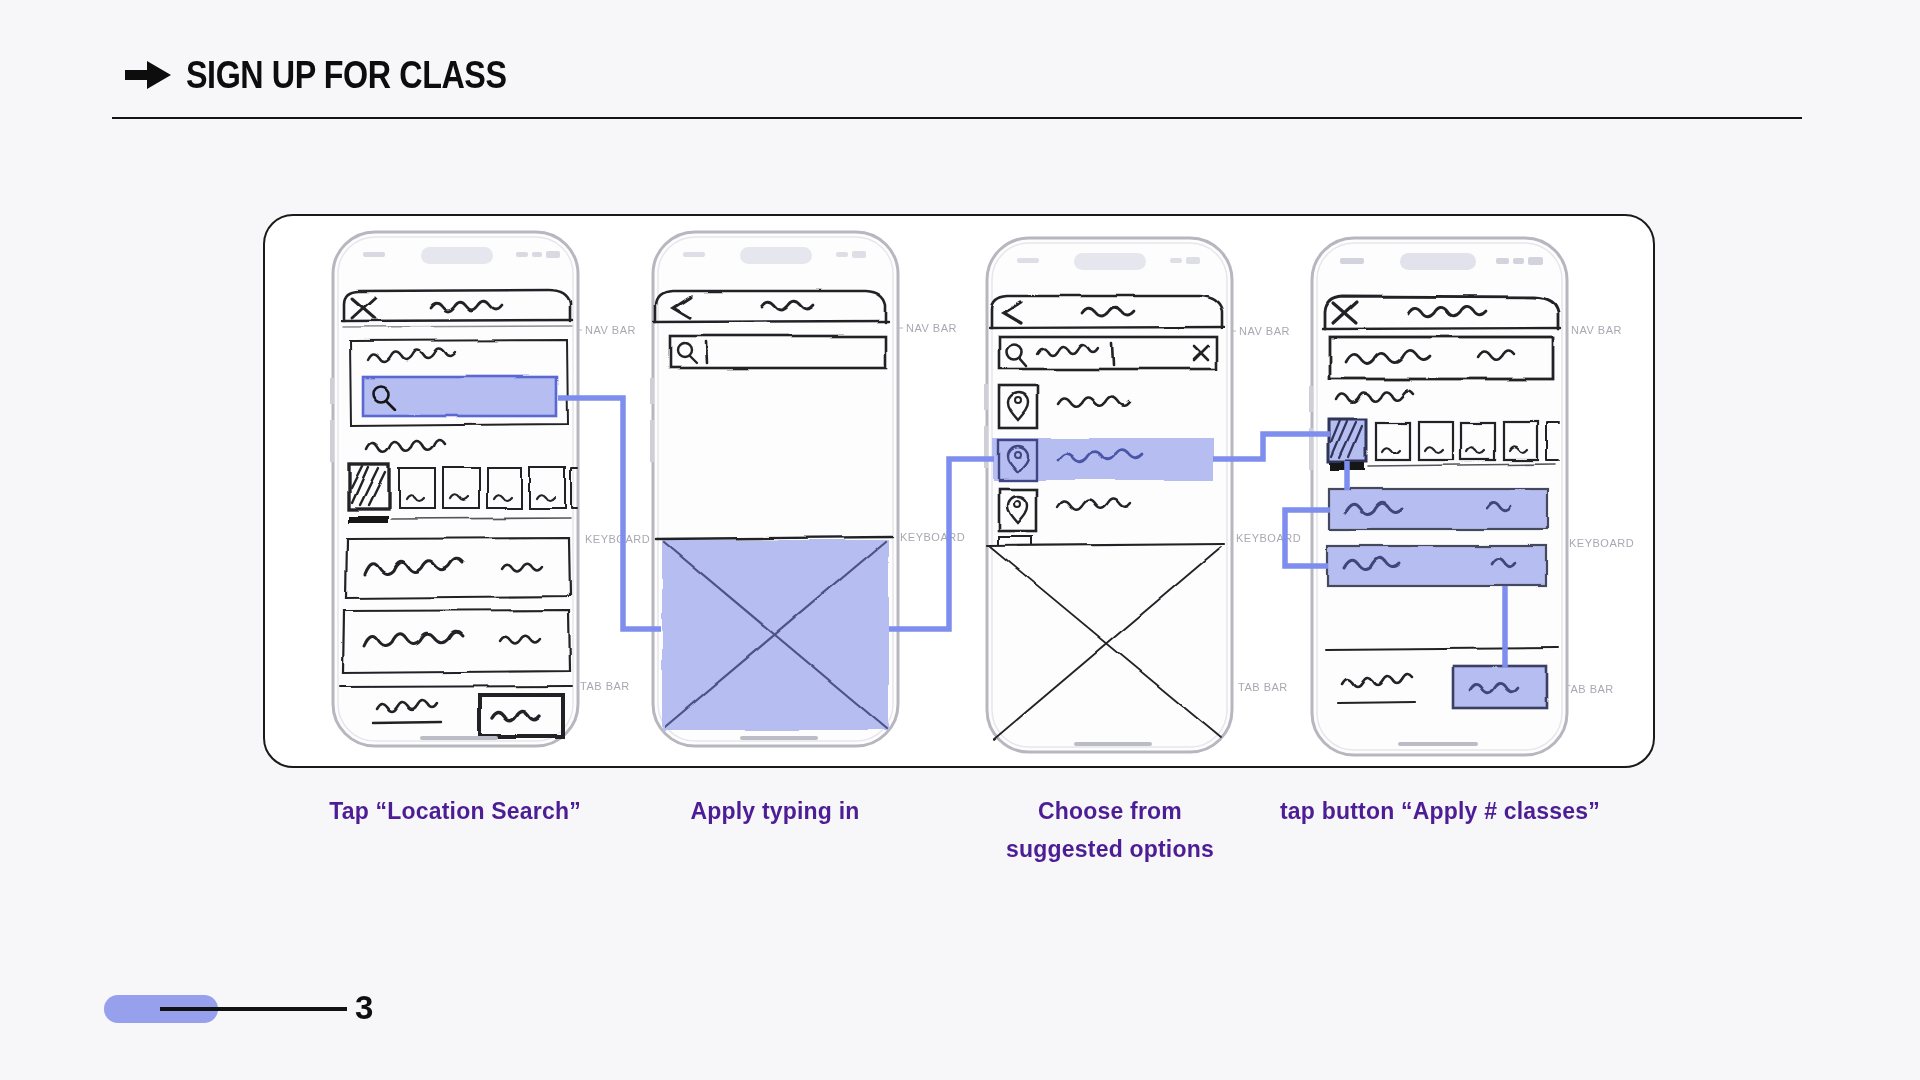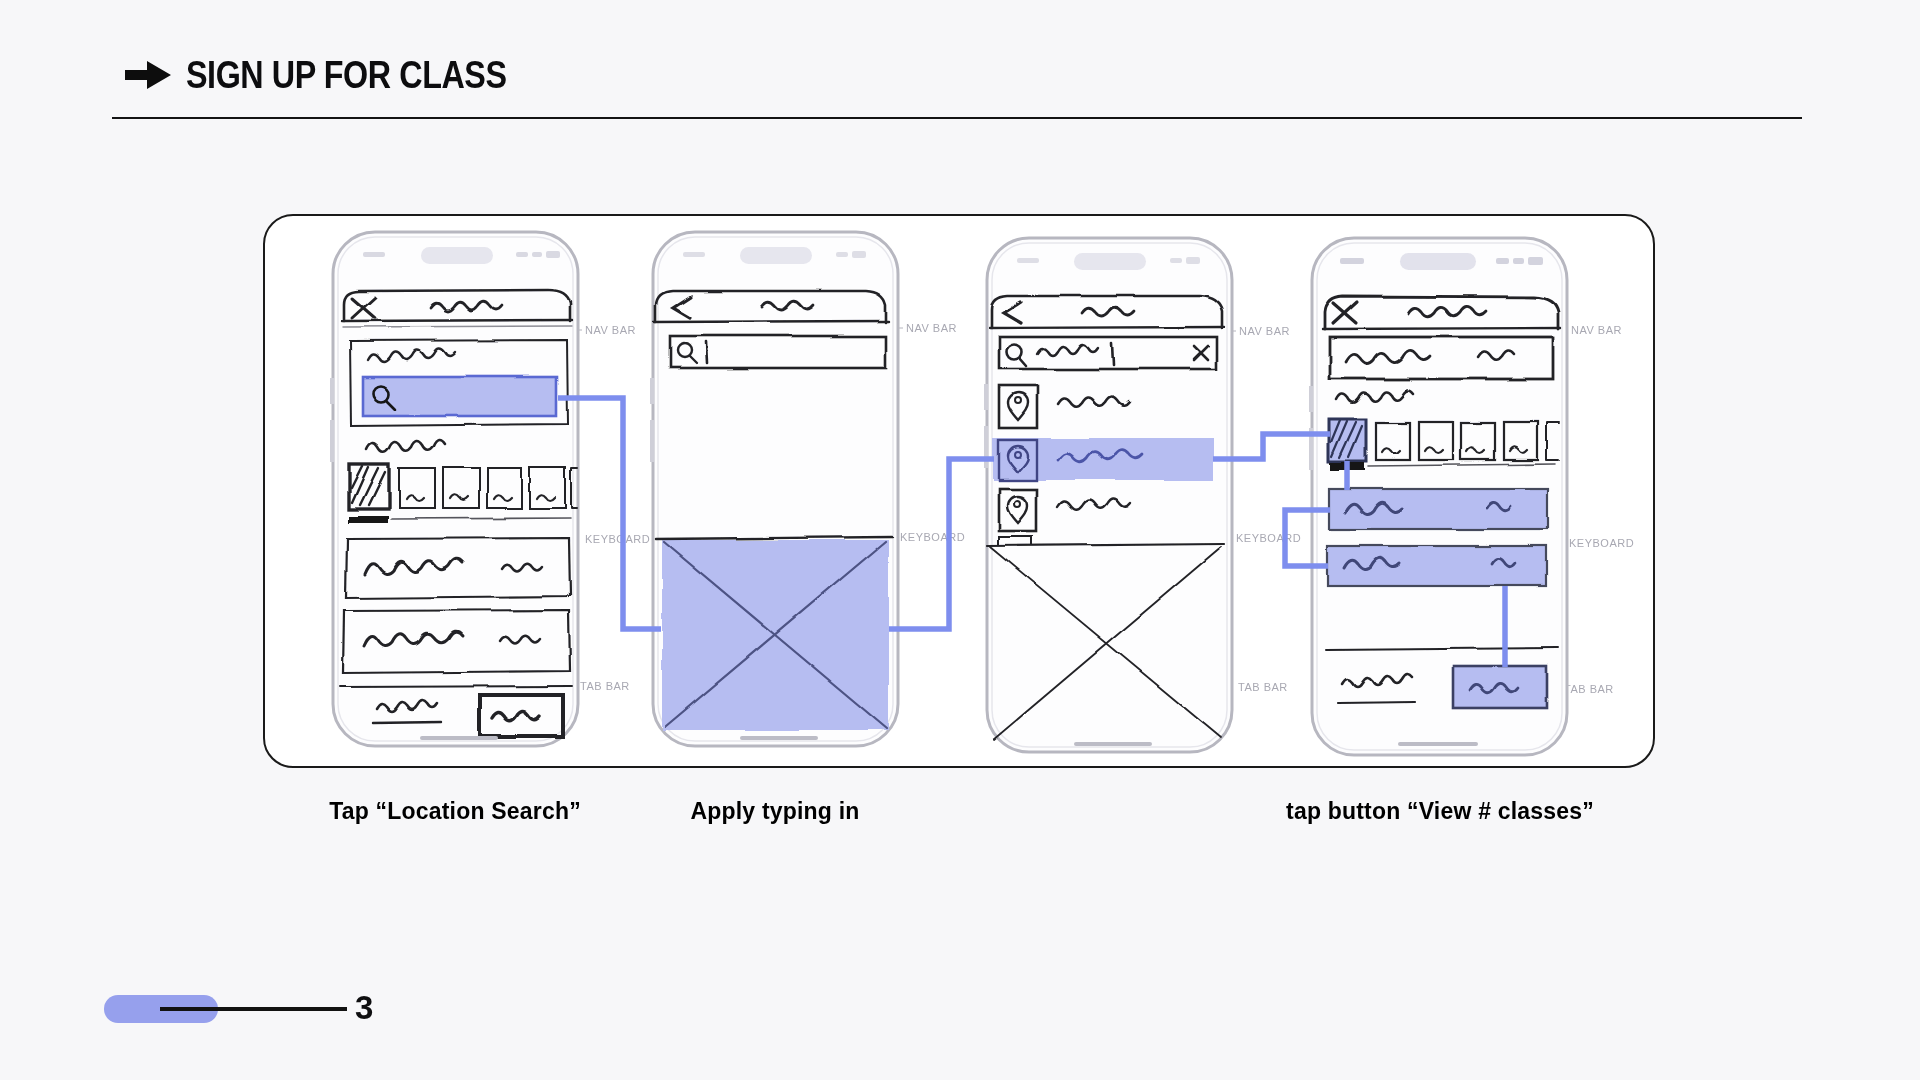--- a/index.html
+++ b/index.html
@@ -14,21 +14,21 @@
     transform:scaleX(.85);transform-origin:left center;color:#0d0d0f;
   }
   .hdr-rule{position:absolute;left:112px;top:117px;width:1690px;height:2px;background:#141414;}
   .canvas{
     position:absolute;left:263px;top:214px;width:1388px;height:550px;
     background:#ffffff;border:2px solid #1a1a1a;border-radius:30px;
   }
   .sketch{position:absolute;left:250px;top:200px;width:1420px;height:580px;}
   .caption{
     position:absolute;top:792px;width:400px;text-align:center;
-    font-size:23px;font-weight:bold;line-height:38px;color:#000000;letter-spacing:.2px;
+    font-size:23px;font-weight:bold;line-height:38px;color:#4c1d95;letter-spacing:.2px;
   }
   .cap1{left:255px;} .cap2{left:575px;} .cap3{left:910px;} .cap4{left:1240px;}
   .pager{position:absolute;left:104px;top:986px;height:44px;}
   .pager-pill{position:absolute;left:0;top:9px;width:114px;height:28px;border-radius:14px;background:#96a0ed;}
   .pager-line{position:absolute;left:56px;top:21px;width:187px;height:4px;}
   .pager-line:before{content:"";position:absolute;left:0;top:0;width:100%;height:3.5px;background:#121212;}
   .pager-num{position:absolute;left:251px;top:3px;font-size:33px;font-weight:bold;color:#0e0e10;}
   svg text.ann{font-family:"Liberation Sans",sans-serif;font-size:11px;fill:#a8a8b2;letter-spacing:.5px;}
 </style>
 </head>
@@ -346,22 +346,24 @@
 </svg>
 
 <div class="caption cap1">
   <div>Tap “Location Search”</div>
   <div></div>
 </div>
 <div class="caption cap2">
   <div>Apply typing in</div>
 </div>
 <div class="caption cap3">
+  <div>Choose from</div>
+  <div>suggested options</div>
 </div>
 <div class="caption cap4">
-  <div>tap button “View # classes”</div>
+  <div>tap button “Apply # classes”</div>
 </div>
 
 <div class="pager">
   <div class="pager-pill"></div>
   <div class="pager-line"></div>
   <div class="pager-num">3</div>
 </div>
 
 </body></html>

